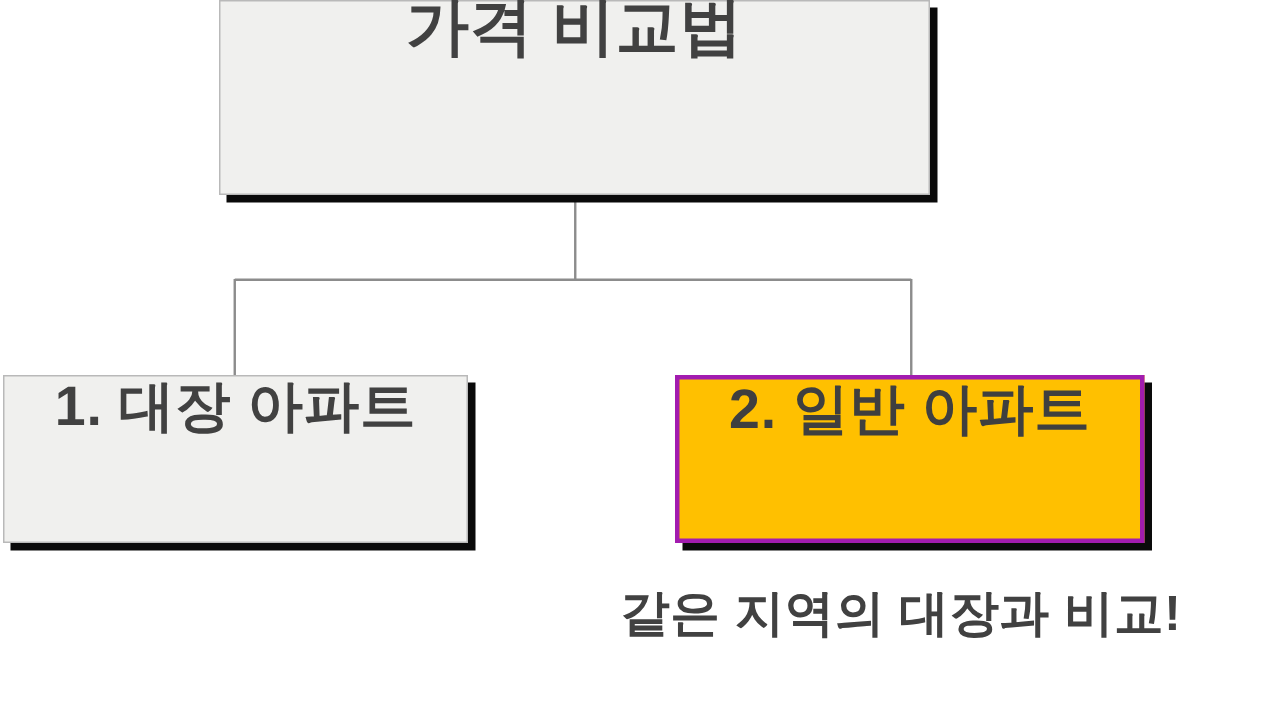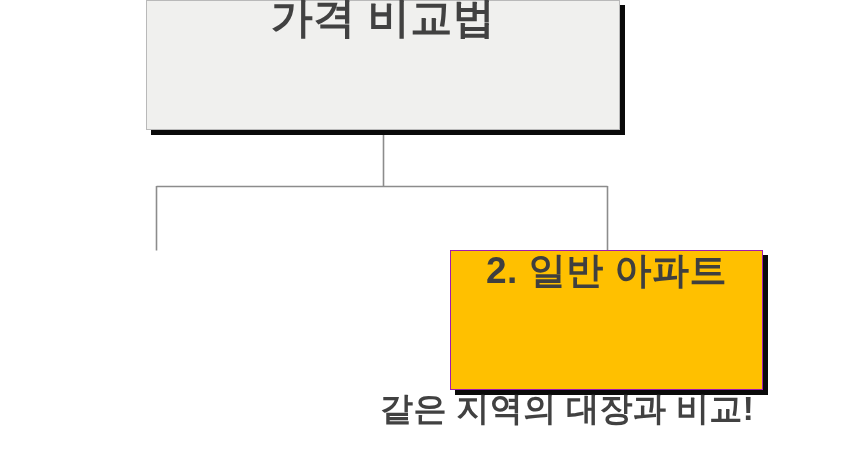--- a/index.html
+++ b/index.html
@@ -73,37 +73,37 @@
   #node-flagship .node-label {
     color: #414141;
     font-size: 37px;
     transform: translateY(1px);
   }
 
   #node-general {
     left: 450px;
     top: 250px;
     width: 313px;
-    height: 140px;
+    height: 112px;
     background: #ffc000;
-    border: 1px solid #a21caf;
+    border: 3px solid #a21caf;
   }
   #node-general .node-label {
     color: #3f3f3f;
     font-size: 37px;
     transform: translateY(1px);
   }
 
   
   #caption {
     position: absolute;
     left: 380px;
     top: 389px;
     width: 441px;
-    text-align: left;
+    text-align: center;
     color: #414141;
     font-size: 33px;
     font-weight: 700;
     letter-spacing: 0.4px;
     line-height: 1.2;
     white-space: nowrap;
   }
 </style>
 </head>
 <body>
@@ -114,20 +114,23 @@
     <line x1="383.5" y1="131" x2="383.5" y2="186.5" stroke="#8C8C8C" stroke-width="1.6"></line>
     <line x1="156.5" y1="186.5" x2="607.5" y2="186.5" stroke="#8C8C8C" stroke-width="1.6"></line>
     <line x1="156.5" y1="186" x2="156.5" y2="250.5" stroke="#8C8C8C" stroke-width="1.6"></line>
     <line x1="607.5" y1="186" x2="607.5" y2="250.5" stroke="#8C8C8C" stroke-width="1.6"></line>
   </svg>
 
   <div class="node" id="node-root">
     <span class="node-label">가격 비교법</span>
   </div>
 
+  <div class="node" id="node-flagship">
+    <span class="node-label">1. 대장 아파트</span>
+  </div>
 
   <div class="node" id="node-general">
     <span class="node-label">2. 일반 아파트</span>
   </div>
 
   <div id="caption">같은 지역의 대장과 비교!</div>
 
 </div>
 
 </body></html>

